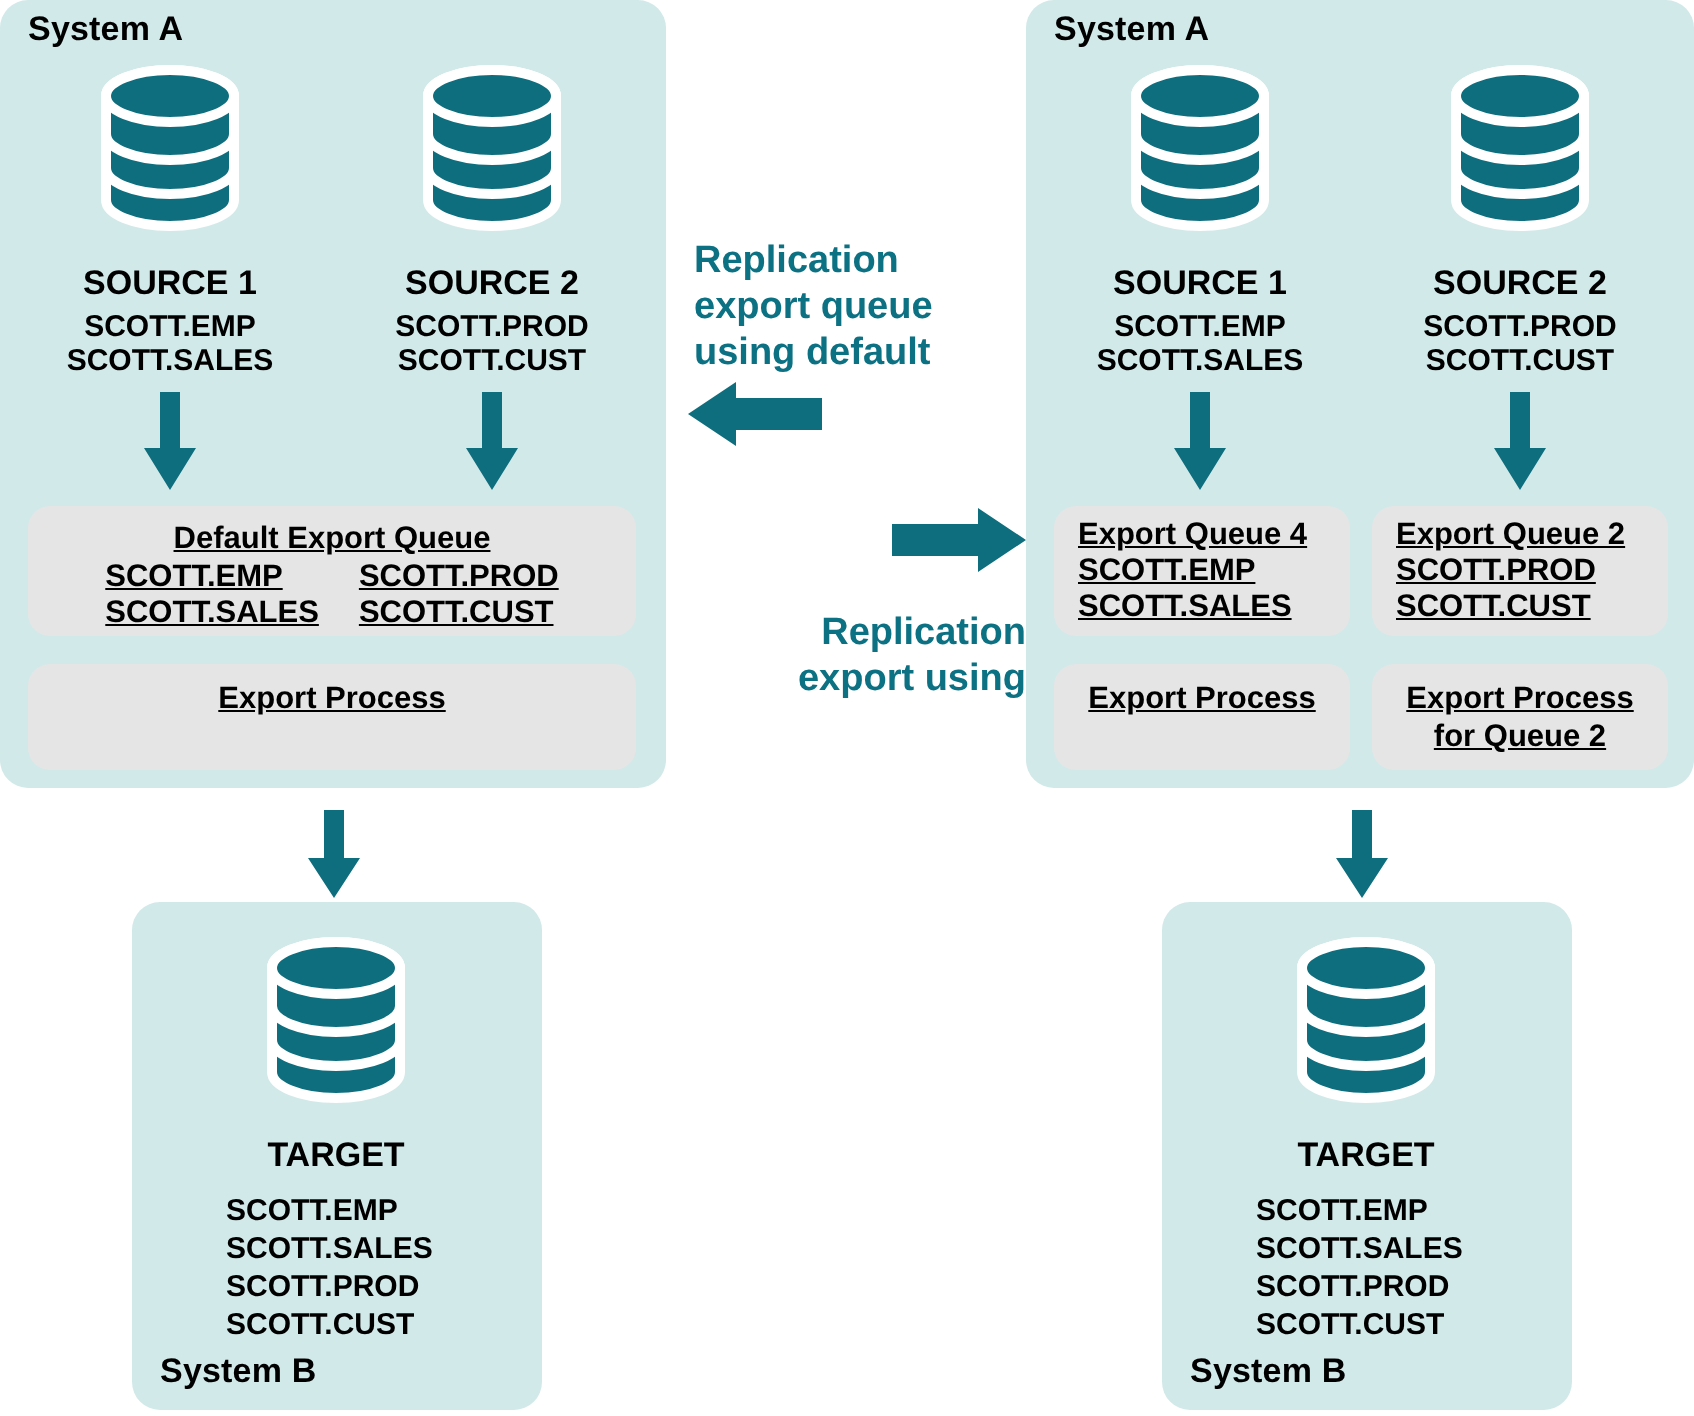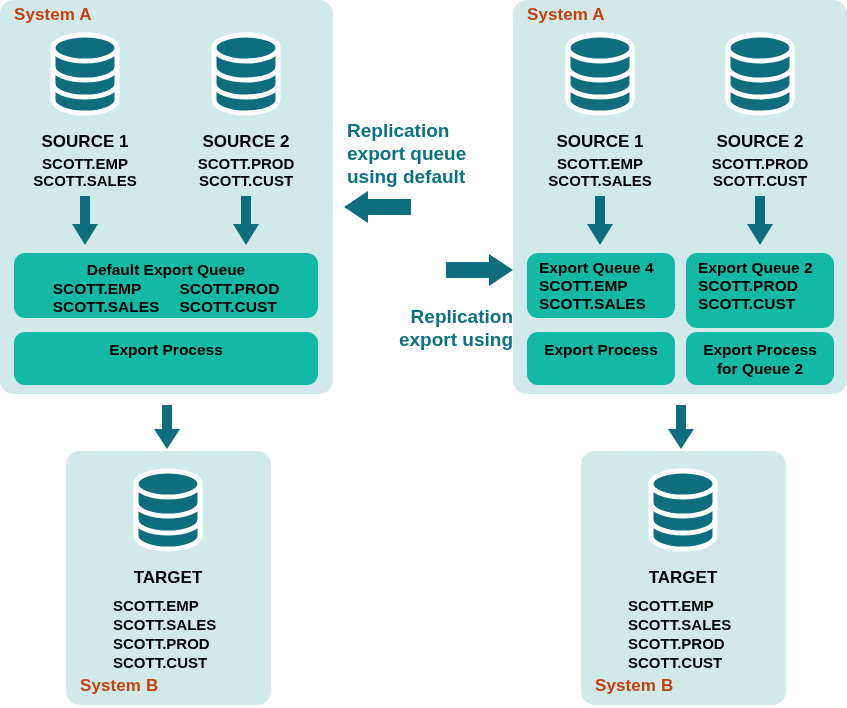--- a/index.html
+++ b/index.html
@@ -14,21 +14,21 @@
   .stage { position:absolute; inset:0; }
 
   
   .panel {
     position:absolute;
     background:#d2e9e9;
     border-radius:14px;
   }
   .panel-label {
     position:absolute;
-    color:#c2410c;
+    color:#000000;
     font-weight:bold;
     font-size:17px;
     letter-spacing:0.1px;
     white-space:nowrap;
   }
 
   
   .db {
     position:absolute;
     width:74px; height:88px;
@@ -50,23 +50,24 @@
     font-weight:bold;
     font-size:15px;
     line-height:17px;
     white-space:nowrap;
   }
   .tables.center { text-align:center; }
 
   
   .wbox {
     position:absolute;
-    background:#14b8a6;
+    background:#e5e5e5;
     border-radius:11px;
     color:#000;
+    text-decoration:underline;
   }
   .wbox .wtitle {
     font-weight:bold;
     font-size:15.5px;
     text-align:center;
     line-height:19px;
   }
   .wbox .wline {
     font-weight:bold;
     font-size:15.5px;
@@ -273,21 +274,21 @@
       <polygon points="9,0 19,0 19,28 27,28 14,49 1,28 9,28" fill="#0e6e7e"></polygon>
     </svg>
   </div>
 
   <div class="wbox" style="left:527px; top:253px; width:148px; height:65px; padding:6px 0 0 12px;">
     <div class="wline">Export Queue 4</div>
     <div class="wline">SCOTT.EMP</div>
     <div class="wline">SCOTT.SALES</div>
   </div>
 
-  <div class="wbox" style="left:686px; top:253px; width:148px; height:75px; padding:6px 0 0 12px;">
+  <div class="wbox" style="left:686px; top:253px; width:148px; height:65px; padding:6px 0 0 12px;">
     <div class="wline">Export Queue 2</div>
     <div class="wline">SCOTT.PROD</div>
     <div class="wline">SCOTT.CUST</div>
   </div>
 
   <div class="wbox" style="left:527px; top:332px; width:148px; height:53px; padding-top:8px;">
     <div class="wtitle">Export Process</div>
   </div>
 
   <div class="wbox" style="left:686px; top:332px; width:148px; height:53px; padding-top:8px;">

